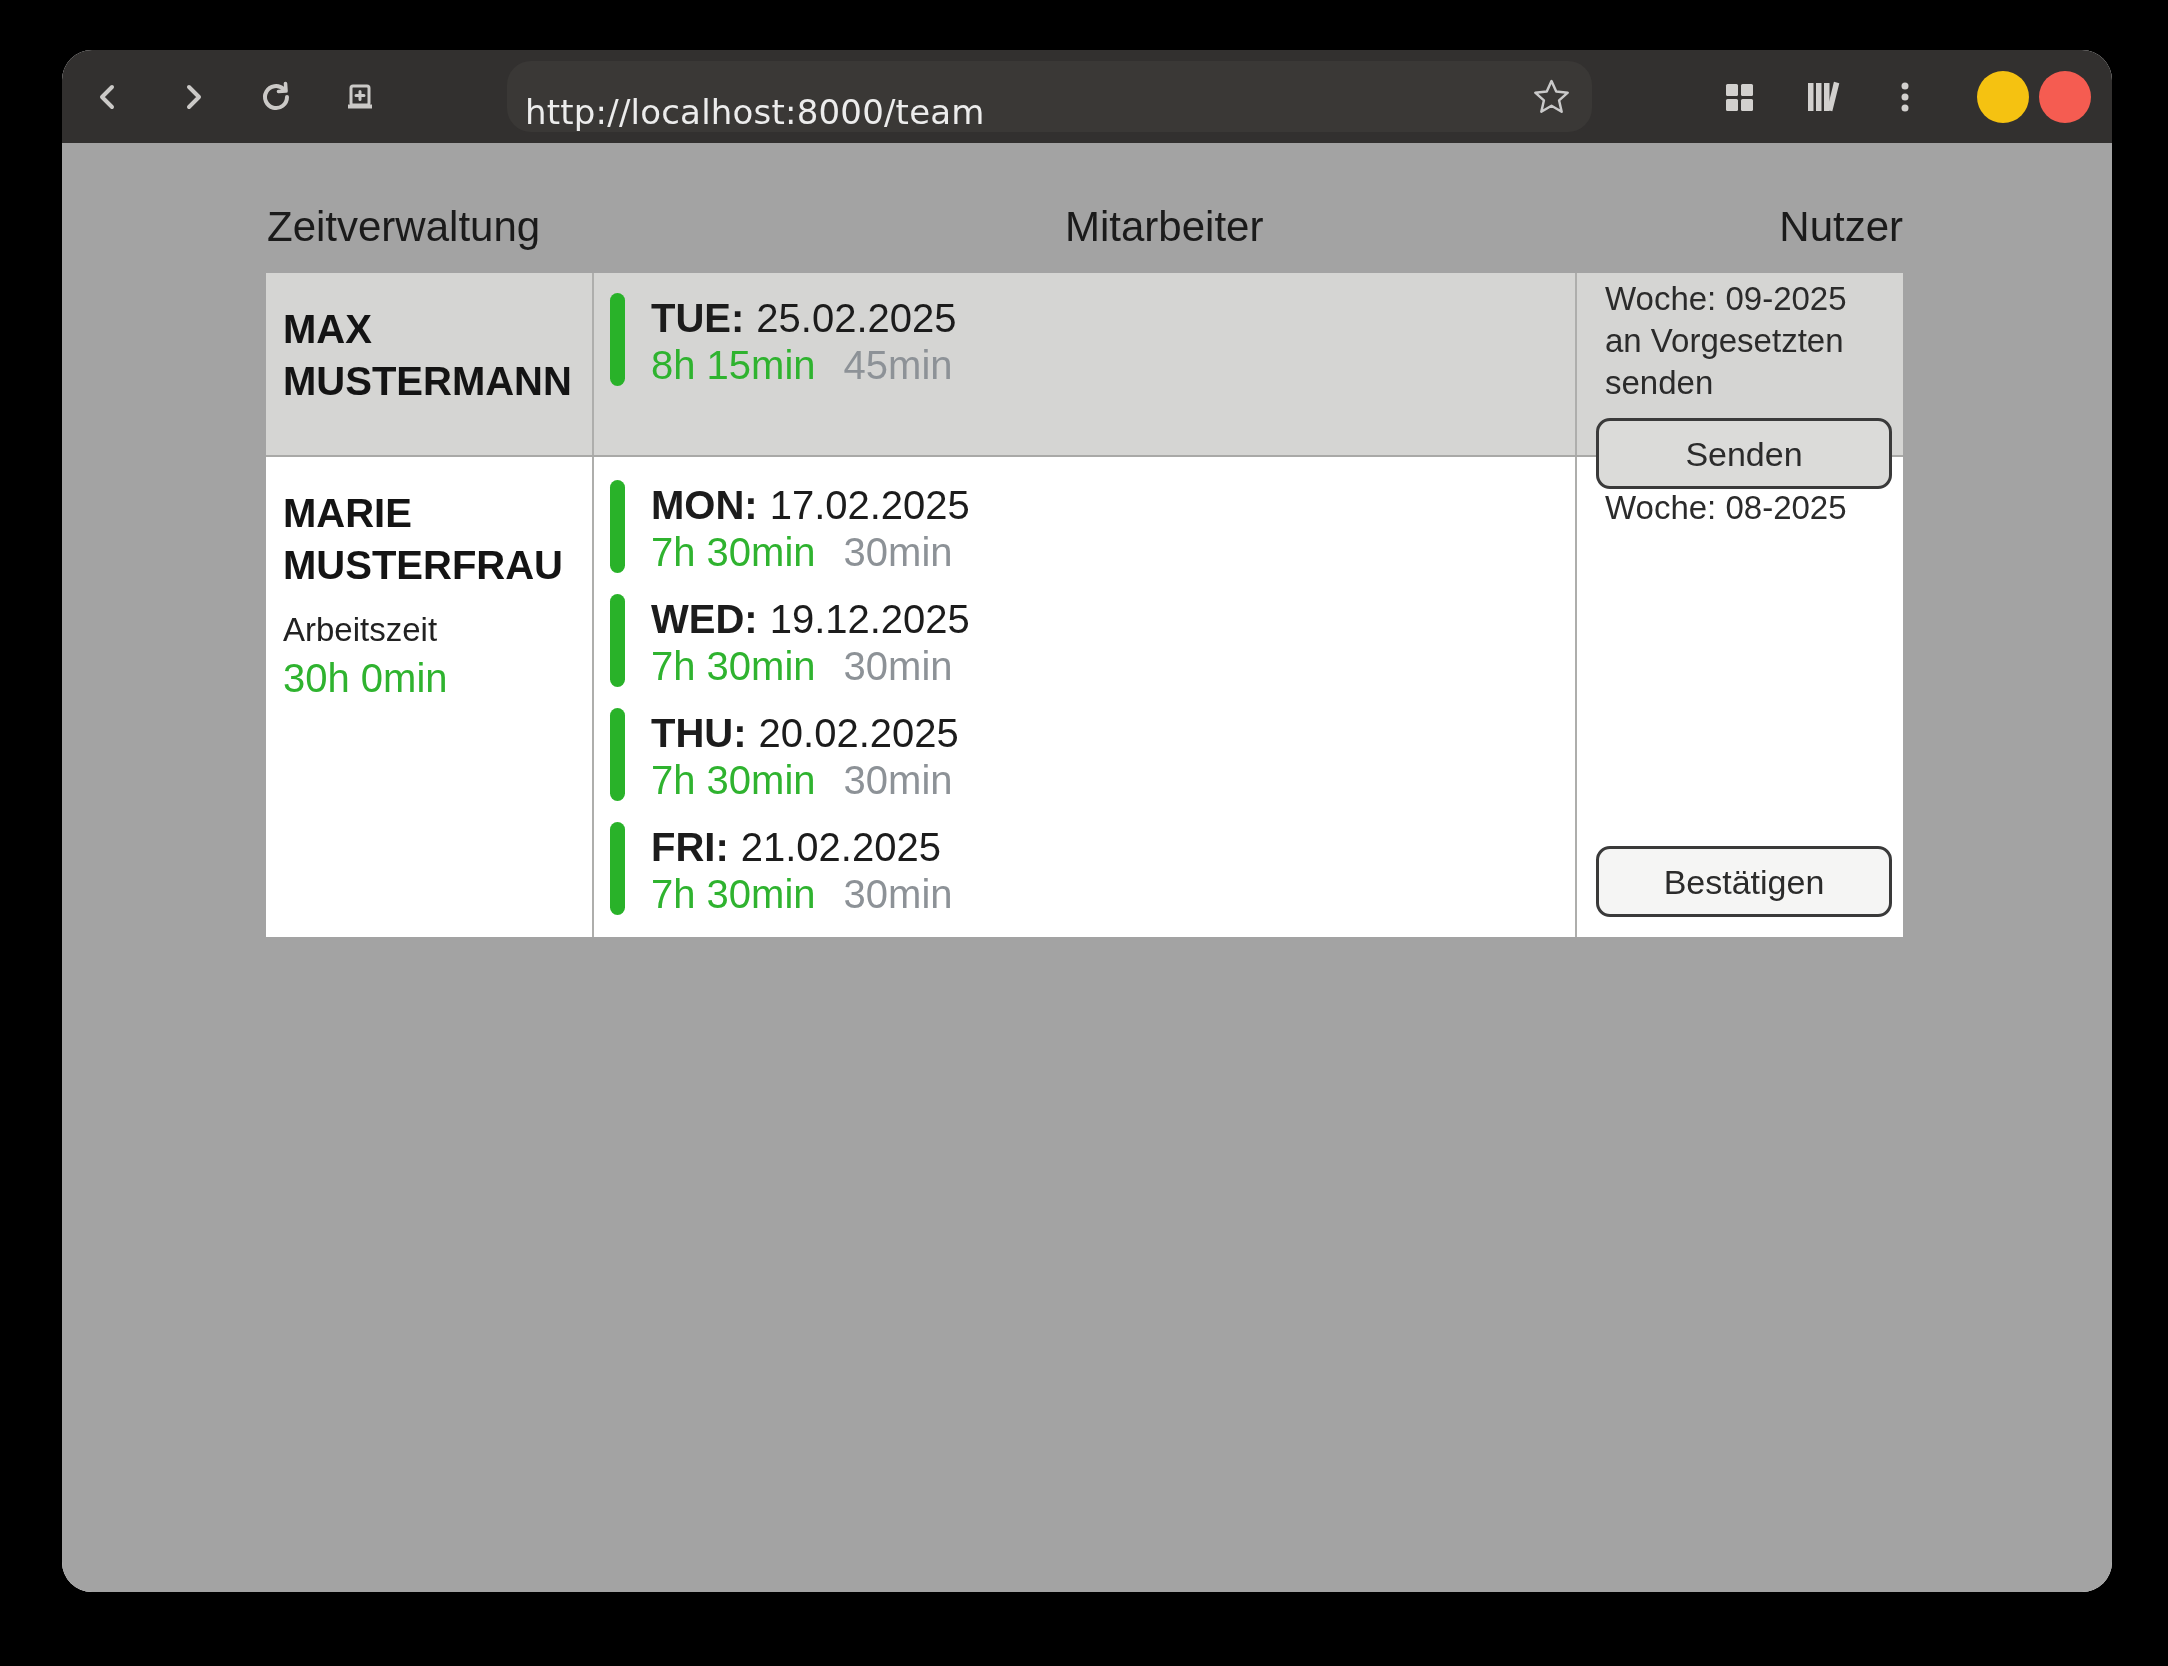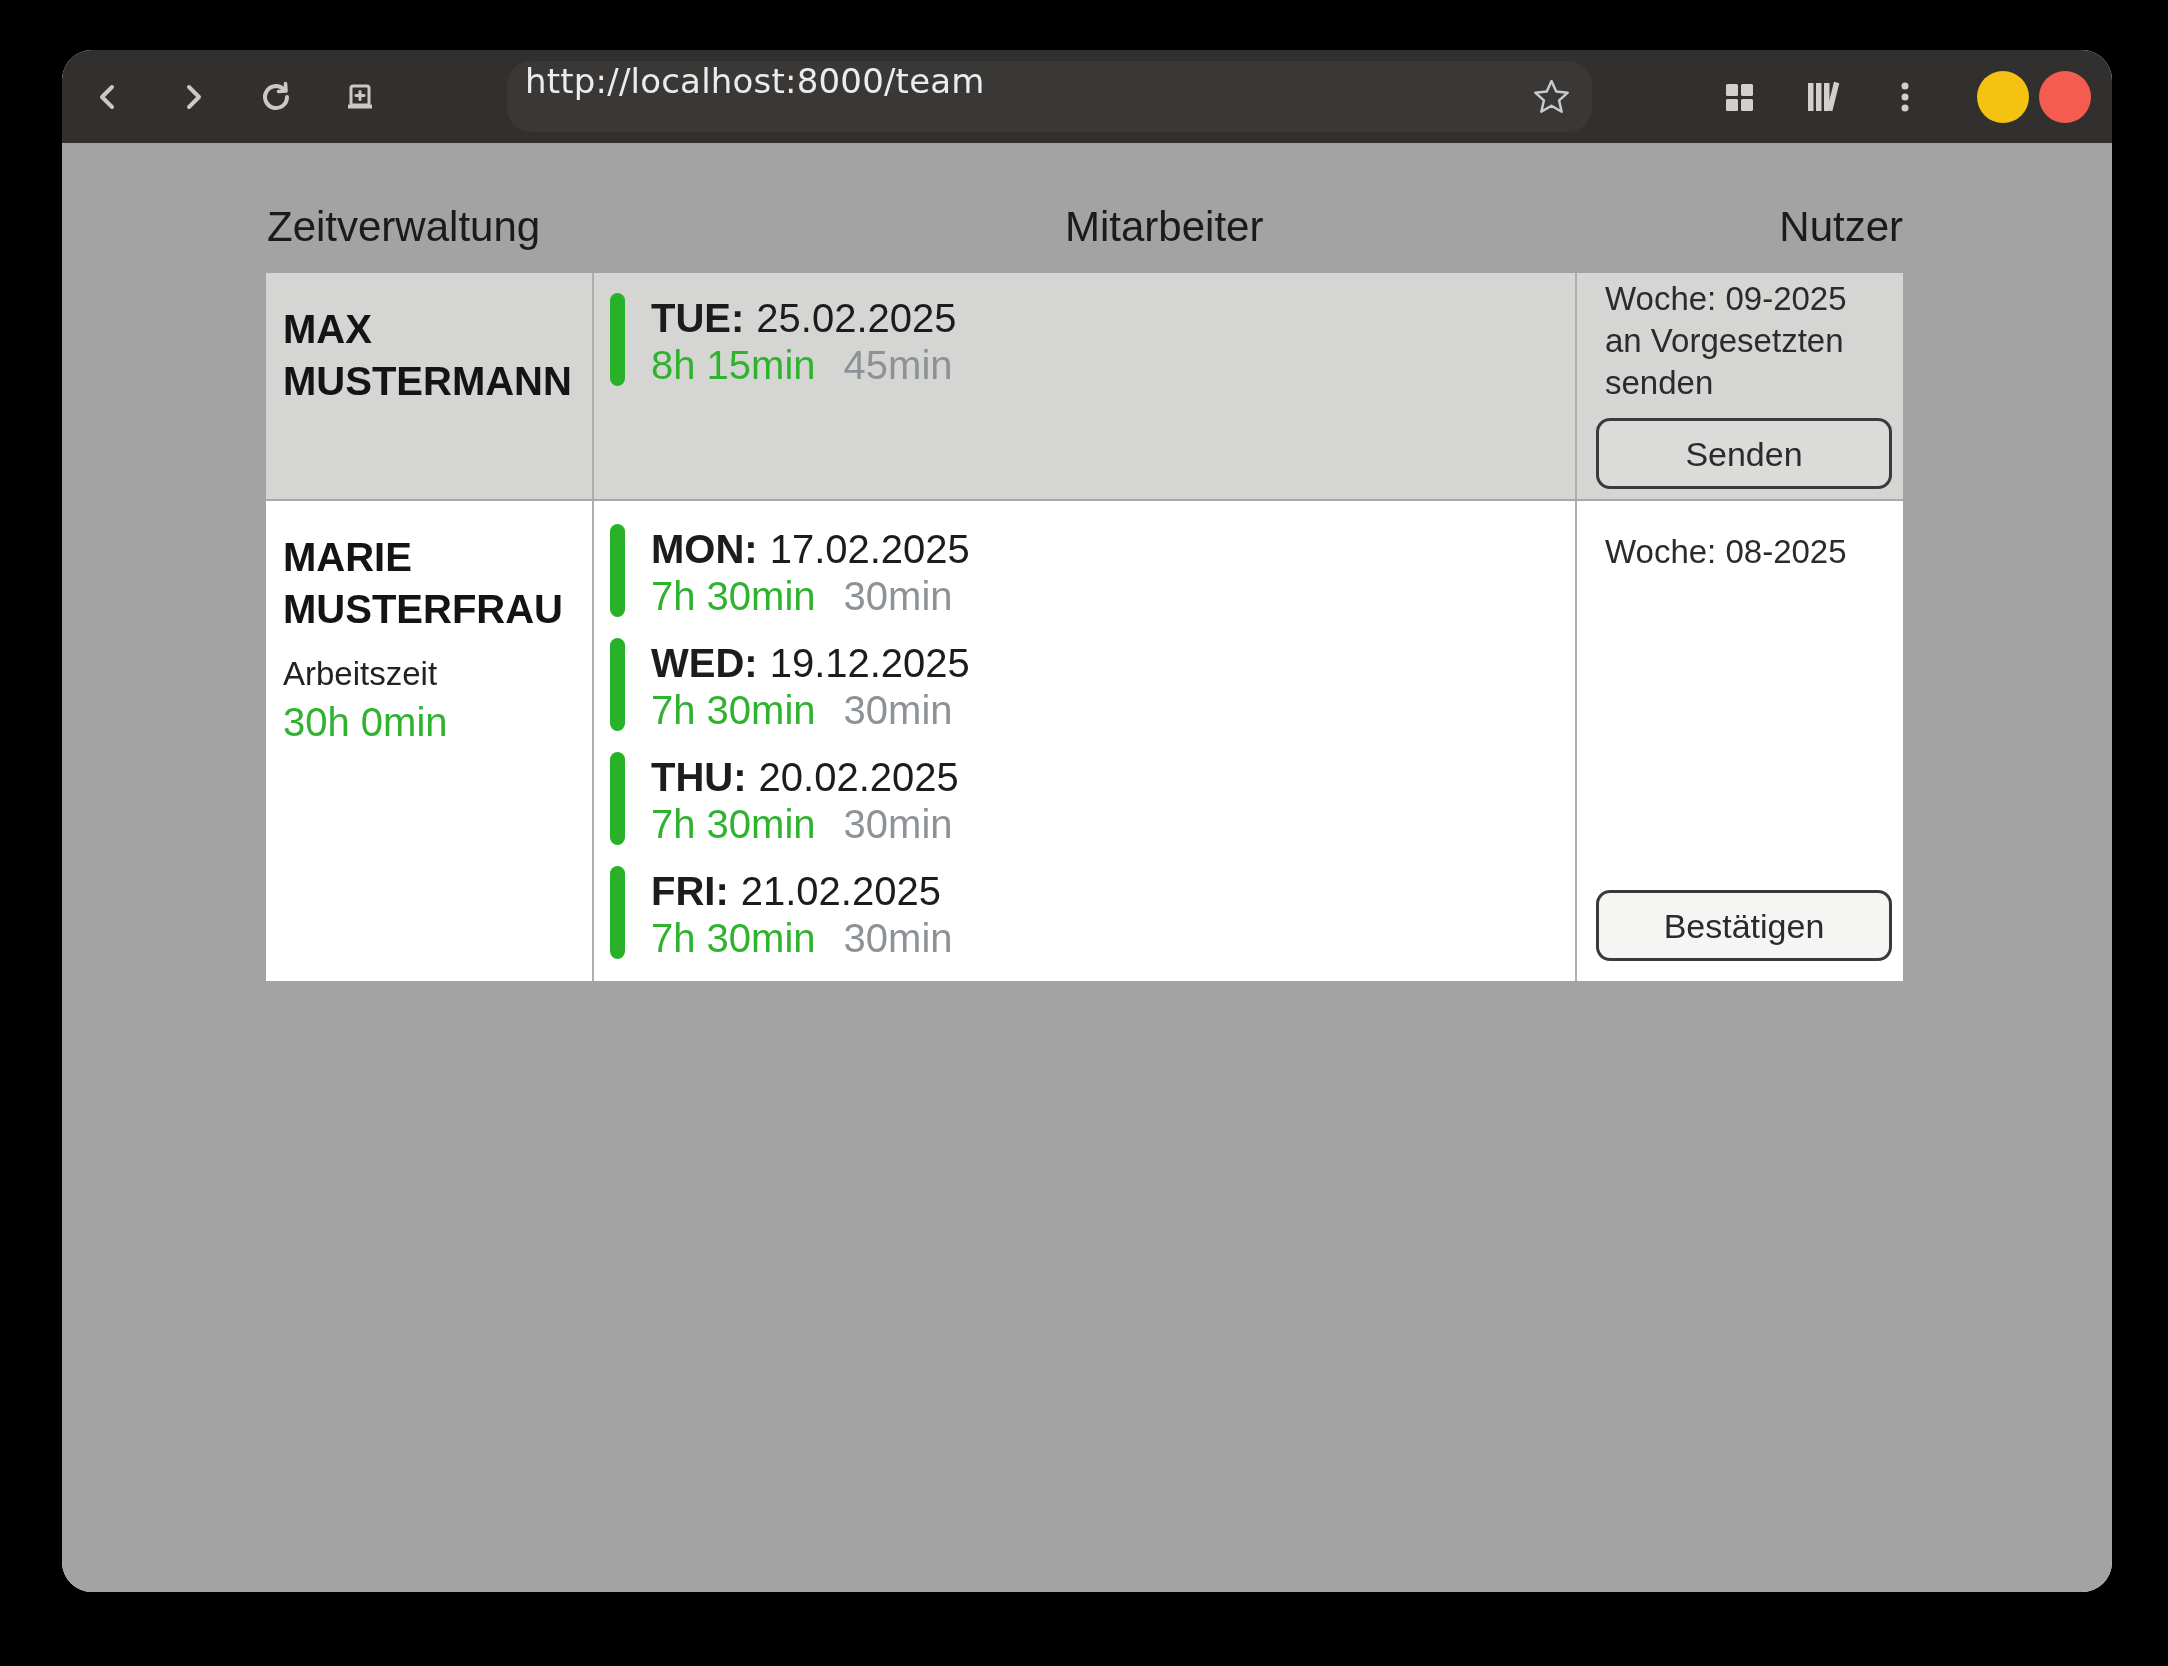--- a/index.html
+++ b/index.html
@@ -1,36 +1,36 @@
 <!DOCTYPE html>
 <html><head>
 <meta charset="utf-8">
 <style>
   html,body{margin:0;padding:0;background:#000;}
   body{width:2168px;height:1666px;position:relative;font-family:"Liberation Sans","DejaVu Sans",sans-serif;}
   .window{position:absolute;left:62px;top:50px;width:2050px;height:1542px;background:#ffffff;border-radius:30px;overflow:hidden;}
   
   .toolbar{position:absolute;left:0;top:0;width:100%;height:93px;background:#32302f;}
   .tbtn{position:absolute;top:31px;width:32px;height:32px;display:flex;align-items:center;justify-content:center;}
-  .urlbar{position:absolute;left:445px;top:11px;width:1085px;height:71px;background:#3a3836;border-radius:24px;display:flex;align-items:flex-start;}
+  .urlbar{position:absolute;left:445px;top:11px;width:1085px;height:71px;background:#3a3836;border-radius:24px;display:flex;align-items:flex-end;}
   .urltext{margin-left:18px;font-size:34px;color:#ececec;font-family:"DejaVu Sans","Liberation Sans",sans-serif;letter-spacing:0.2px;white-space:nowrap;}
   .starwrap{position:absolute;right:22px;top:17px;width:37px;height:37px;}
   .windot{position:absolute;top:21px;width:52px;height:52px;border-radius:50%;}
   .dot-yellow{left:1915px;background:#f5c211;}
   .dot-red{left:1977px;background:#f55c51;}
   
   .content{position:absolute;left:0;top:93px;width:100%;height:1449px;background:#a3a3a3;}
   .pagehead{position:absolute;top:58px;font-size:42px;line-height:52px;color:#1b1b1b;white-space:nowrap;}
   .ph-left{left:205px;}
   .ph-center{left:1003px;}
   .ph-right{right:209px;}
   
   .table{position:absolute;left:204px;top:130px;width:1637px;}
   .row{display:flex;width:100%;box-sizing:border-box;}
-  .row1{height:228px;background:#d5d5d3;border-bottom:2px solid #a9a9a7;}
+  .row1{height:184px;background:#d5d5d3;border-bottom:2px solid #a9a9a7;}
   .row2{height:480px;background:#ffffff;}
   .cell{box-sizing:border-box;position:relative;}
   .c-name{width:326px;padding:30px 0 0 17px;}
   .c-entries{width:983px;border-left:2px solid #aeaeac;padding:20px 0 0 16px;}
   .c-week{width:328px;border-left:2px solid #aeaeac;padding:5px 0 0 19px;}
   .empname{font-size:40px;line-height:52px;font-weight:700;color:#141414;width:290px;}
   .wt-label{font-size:33px;line-height:46px;color:#222;margin-top:16px;}
   .wt-value{font-size:40px;line-height:50px;color:#2fb32f;}
   .entry{display:flex;margin-bottom:19px;}
   .bar{width:15px;height:93px;border-radius:9px;flex:none;}

